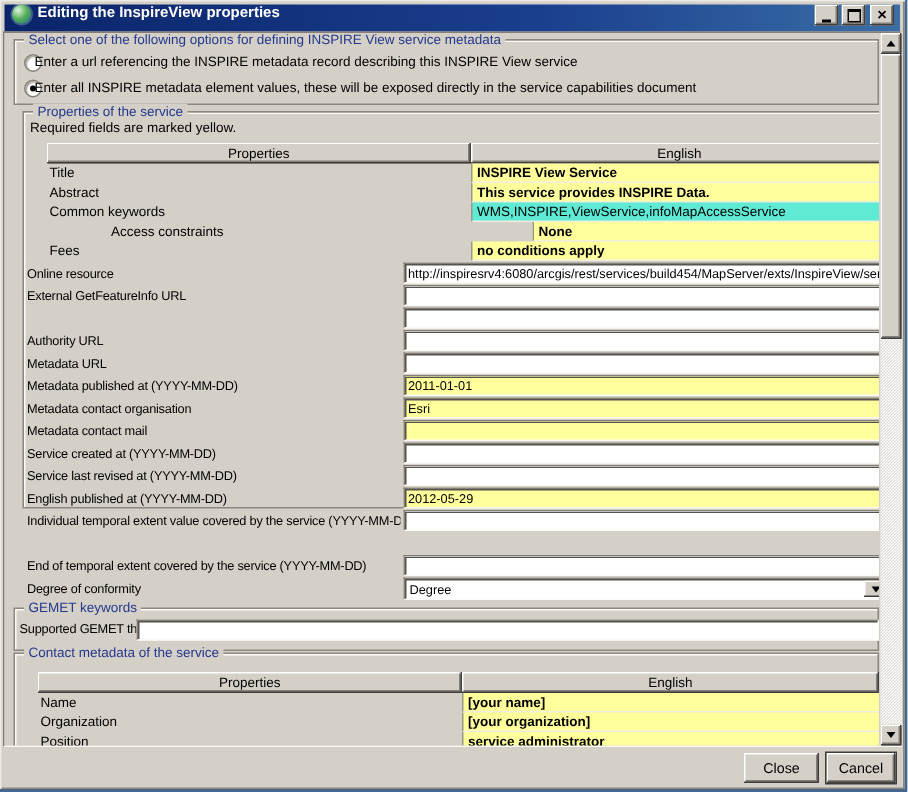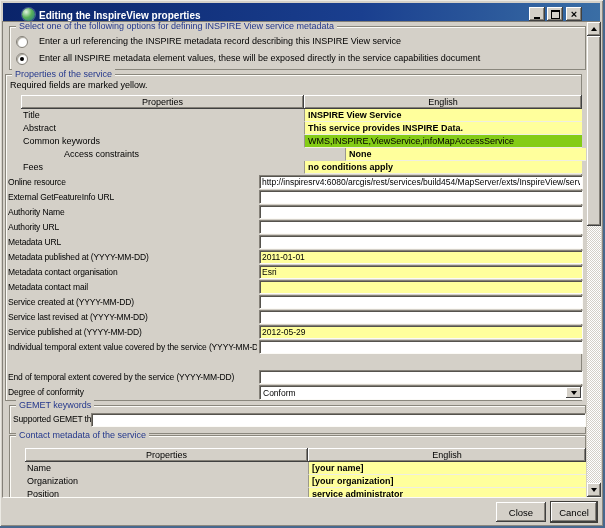--- a/index.html
+++ b/index.html
@@ -3,21 +3,21 @@
 <meta charset="utf-8">
 <style>
   html,body{margin:0;padding:0;}
   body{width:605px;height:528px;font-family:"Liberation Sans",sans-serif;color:#000;}
   .shell{position:relative;width:605px;height:528px;background:#47688e;overflow:hidden;}
   .window{position:absolute;left:0;top:0;right:2px;bottom:2px;background:#d4d0c8;
           box-shadow:inset 1px 1px 0 #eceae4, inset -1px -1px 0 #8c8880;}
   
   .titlebar{position:absolute;left:3px;top:3px;right:3px;height:18px;
             background:linear-gradient(90deg,#0a246a 0%,#1a3f8f 60%,#3a6ea5 100%);
-            display:flex;align-items:flex-end;padding:0 18px;box-sizing:border-box;}
+            display:flex;align-items:flex-start;padding:0 4px;box-sizing:border-box;}
   .title-icon{width:13px;height:13px;border-radius:50%;margin:0 4px 0 1px;flex:0 0 auto;
             background:radial-gradient(circle at 32% 30%,#dff3df 0%,#58b058 45%,#1d6b8f 100%);
             box-shadow:0 0 0 1px rgba(255,255,255,.25);}
   .title-text{color:#fff;font-size:10px;font-weight:bold;white-space:nowrap;}
   .win-btns{margin-left:auto;display:flex;}
   .wbtn{width:16px;height:14px;background:#d4d0c8;border:0;padding:0;margin-left:2px;
         box-shadow:inset -1px -1px 0 #404040, inset 1px 1px 0 #fff, inset -2px -2px 0 #848078;
         display:flex;align-items:center;justify-content:center;}
   .glyph-min{width:6px;height:2px;background:#000;margin-top:7px;}
   .glyph-max{width:7px;height:6px;border:1px solid #000;border-top-width:2px;}
@@ -28,31 +28,31 @@
   .content{position:absolute;left:0;top:0;width:583px;height:475px;overflow:hidden;background:#d4d0c8;}
   
   .group{position:absolute;border:1px solid #8a877d;box-shadow:inset 1px 1px 0 #fcfbf7;background:transparent;box-sizing:border-box;}
   .group-title{position:absolute;top:-6px;left:6px;background:#d4d0c8;padding:0 3px;
                color:#24388c;font-size:9px;line-height:11px;white-space:nowrap;}
   
   .radio-row{position:absolute;left:5px;height:14px;}
   .radio{position:absolute;left:1px;top:1px;width:10px;height:10px;border-radius:50%;background:#fff;
          border:1px solid #848078;box-shadow:inset 1px 1px 1px #a8a498;box-sizing:content-box;}
   .radio.sel::after{content:"";position:absolute;left:3px;top:3px;width:4px;height:4px;border-radius:50%;background:#000;}
-  .rlabel{position:absolute;left:24px;top:0;font-size:9px;line-height:13px;white-space:nowrap;}
+  .rlabel{position:absolute;left:8px;top:0;font-size:9px;line-height:13px;white-space:nowrap;}
   
   .note{position:absolute;left:4px;top:5px;font-size:9px;}
   
   .lheader{position:absolute;height:14px;display:flex;}
   .hcell{height:14px;background:#d4d0c8;box-sizing:border-box;text-align:center;font-size:9px;line-height:14px;
          box-shadow:inset -1px -1px 0 #404040, inset 1px 1px 0 #fff, inset -2px -2px 0 #848078;}
   
   .trow{position:absolute;left:15px;width:561px;height:13px;}
   .tlabel{position:absolute;left:2px;top:0;font-size:9px;line-height:13px;white-space:nowrap;}
-  .vcell{position:absolute;left:283px;top:0;width:278px;height:13px;box-sizing:border-box;background:#84cc16;
+  .vcell{position:absolute;left:283px;top:0;width:278px;height:13px;box-sizing:border-box;background:#5eead4;
          border-left:1px solid #9a978d;border-bottom:1px solid #efeee2;
          font-size:9px;line-height:12px;padding:0 3px;white-space:nowrap;overflow:hidden;}
   .vcell.req{background:#ffff9c;font-weight:bold;}
   
   .frow{position:absolute;left:1px;width:575px;height:15px;}
   .flabel{position:absolute;left:1px;top:1px;width:249px;font-size:8.5px;letter-spacing:-0.15px;
           line-height:13px;white-space:nowrap;overflow:hidden;}
   .fin{position:absolute;left:252px;top:0;width:324px;height:14px;box-sizing:border-box;background:#fff;
        border:1px solid;border-color:#848078 #fcfbf7 #fcfbf7 #848078;box-shadow:inset 1px 1px 0 #55534d;
        font-family:"Liberation Sans",sans-serif;font-size:8.5px;padding:0 2px;color:#000;}
@@ -111,21 +111,21 @@
         <div class="radio-row" style="top:8px;">
           <span class="radio"></span>
           <span class="rlabel">Enter a url referencing the INSPIRE metadata record describing this INSPIRE View service</span>
         </div>
         <div class="radio-row" style="top:25px;">
           <span class="radio sel"></span>
           <span class="rlabel">Enter all INSPIRE metadata element values, these will be exposed directly in the service capabilities document</span>
         </div>
       </div>
 
-      <div class="group" style="left:2px;top:52px;width:577px;height:327px;">
+      <div class="group" style="left:12px;top:52px;width:577px;height:265px;">
         <span class="group-title">Properties of the service</span>
         <div class="note">Required fields are marked yellow.</div>
 
         <div class="lheader" style="left:15px;top:20px;width:561px;">
           <div class="hcell" style="width:283px;">Properties</div>
           <div class="hcell" style="width:278px;">English</div>
         </div>
 
         <div class="trow" style="top:34px;">
           <span class="tlabel">Title</span>
@@ -150,21 +150,20 @@
 
         <div class="frow" style="top:100px;">
           <span class="flabel">Online resource</span>
           <input class="fin" value="http://inspiresrv4:6080/arcgis/rest/services/build454/MapServer/exts/InspireView/service" style="">
         </div>
         <div class="frow" style="top:115px;">
           <span class="flabel">External GetFeatureInfo URL</span>
           <input class="fin" value="" style="">
         </div>
         <div class="frow" style="top:130px;">
-          <span class="flabel">Authority Name</span>
           <input class="fin" value="" style="">
         </div>
         <div class="frow" style="top:145px;">
           <span class="flabel">Authority URL</span>
           <input class="fin" value="" style="">
         </div>
         <div class="frow" style="top:160px;">
           <span class="flabel">Metadata URL</span>
           <input class="fin" value="" style="">
         </div>
@@ -182,35 +181,35 @@
         </div>
         <div class="frow" style="top:205px;">
           <span class="flabel">Metadata contact mail</span>
           <input class="fin req" value="" style="">
         </div>
         <div class="frow" style="top:235px;">
           <span class="flabel">Service last revised at (YYYY-MM-DD)</span>
           <input class="fin" value="" style="">
         </div>
         <div class="frow" style="top:250px;">
-          <span class="flabel">Service published at (YYYY-MM-DD)</span>
+          <span class="flabel">English published at (YYYY-MM-DD)</span>
           <input class="fin req" value="2012-05-29" style="">
         </div>
         <div class="frow" style="top:265px;">
           <span class="flabel">Individual temporal extent value covered by the service (YYYY-MM-DD)</span>
           <input class="fin" value="" style="">
         </div>
         <div class="frow" style="top:295px;">
           <span class="flabel">End of temporal extent covered by the service (YYYY-MM-DD)</span>
           <input class="fin" value="" style="">
         </div>
         <div class="frow" style="top:310px;">
           <span class="flabel">Degree of conformity</span>
           <div class="combo">
-            <span class="combo-value">Conform</span>
+            <span class="combo-value">Degree</span>
             <span class="combo-btn">
                   <i class="tri-down"></i>
                 </span>
           </div>
         </div>
       </div>
 
       <div class="group" style="left:6px;top:383px;width:577px;height:29px;">
         <span class="group-title">GEMET keywords</span>
         <span style="position:absolute;left:3px;top:8px;font-size:8.5px;letter-spacing:-0.15px;white-space:nowrap;">Supported GEMET themes</span>

